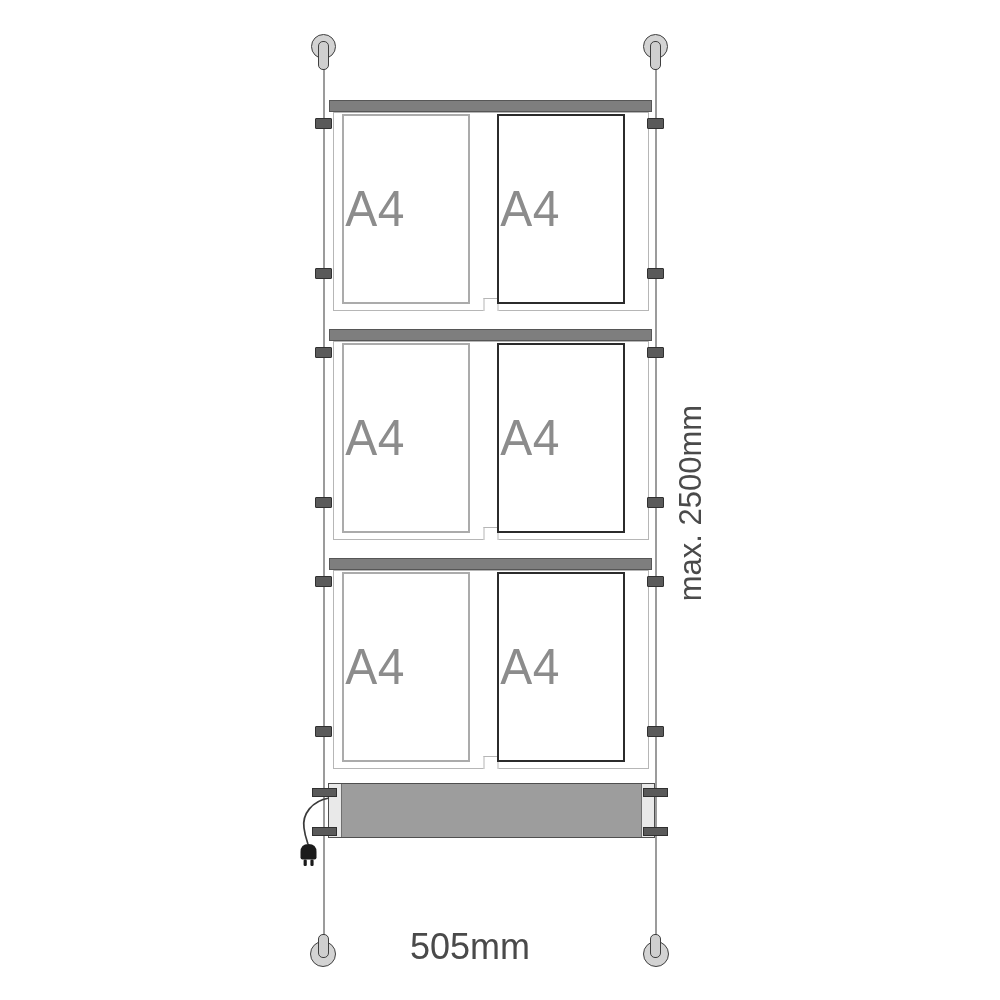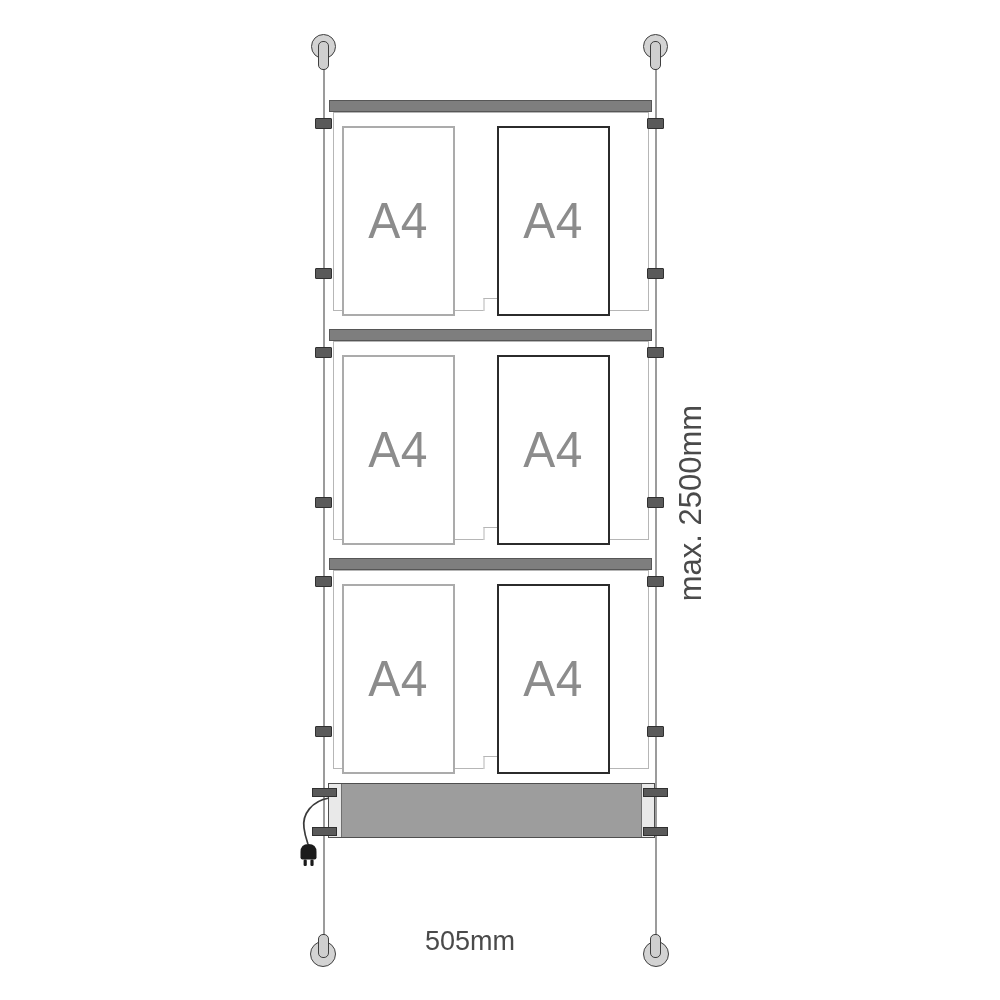--- a/index.html
+++ b/index.html
@@ -22,22 +22,22 @@
 
   
   .row { position:absolute; left:0; width:1000px; height:0; }
   .rail { position:absolute; left:329px; top:0; width:323px; height:12px;
           background:#7e7e7e; border:1px solid #565656; }
   .panel-outer { position:absolute; left:333px; top:12px; width:316px; height:199px;
                  border:1px solid #b6b6b6; background:#ffffff; }
   .panel-notch { position:absolute; left:50%; bottom:-1px; transform:translateX(-50%);
                  width:15px; height:13px; background:#ffffff;
                  border:1px solid #b6b6b6; border-bottom:none; }
-  .pocket { position:absolute; top:26px; width:113px; height:190px; background:#ffffff;
-            display:flex; align-items:center; justify-content:center; }
+  .pocket { position:absolute; top:14px; width:128px; height:190px; background:#ffffff;
+            display:flex; align-items:center; justify-content:flex-start; }
   .pocket.p-left  { left:342px; border:2px solid #ababab; }
   .pocket.p-right { left:497px; border:2px solid #2b2b2b; }
   .a4-label { font-size:50px; line-height:1; color:#8c8c8c; letter-spacing:0.5px;
               transform:scaleX(0.96); }
 
   
   .clamp { position:absolute; width:17px; height:11px; background:#5a5a5a;
            border:1px solid #303030; border-radius:1px; }
   .clamp.c-l { left:315px; }
   .clamp.c-r { left:647px; }
@@ -48,21 +48,21 @@
   .lightbox { position:absolute; left:328px; top:783px; width:327px; height:55px;
               background:#9d9d9d; border:1px solid #4f4f4f; }
   .lb-cap { position:absolute; top:0; bottom:0; width:13px; background:#e9e9e9; }
   .lb-cap.l { left:0;  border-right:1px solid #6f6f6f; }
   .lb-cap.r { right:0; border-left:1px solid #6f6f6f; }
   .lb-clamp { position:absolute; width:25px; height:9px; background:#5a5a5a;
               border:1px solid #303030; }
 
   
   .dim-width { position:absolute; left:370px; top:926px; width:200px; text-align:center;
-               font-size:27px; color:#4a4a4a; }
+               font-size:36px; color:#4a4a4a; }
   .dim-height { position:absolute; left:591px; top:486px; width:200px; height:34px;
                 line-height:34px; text-align:center; font-size:31px; color:#4a4a4a;
                 transform:rotate(-90deg); white-space:nowrap; }
 
   .overlay-svg { position:absolute; left:0; top:0; width:1000px; height:1000px;
                  pointer-events:none; }
 </style>
 </head>
 <body>
 

